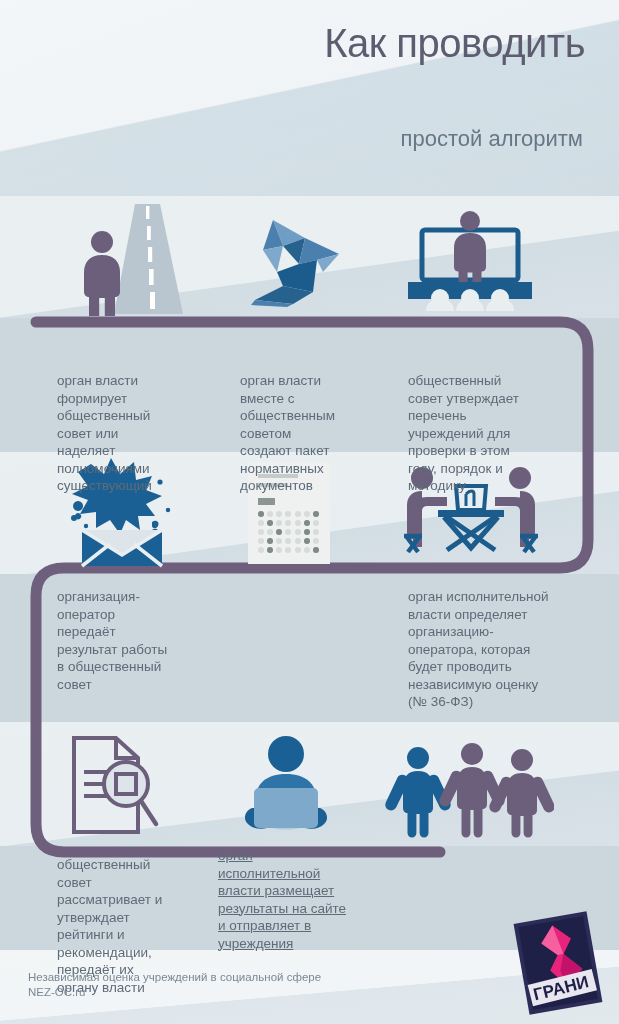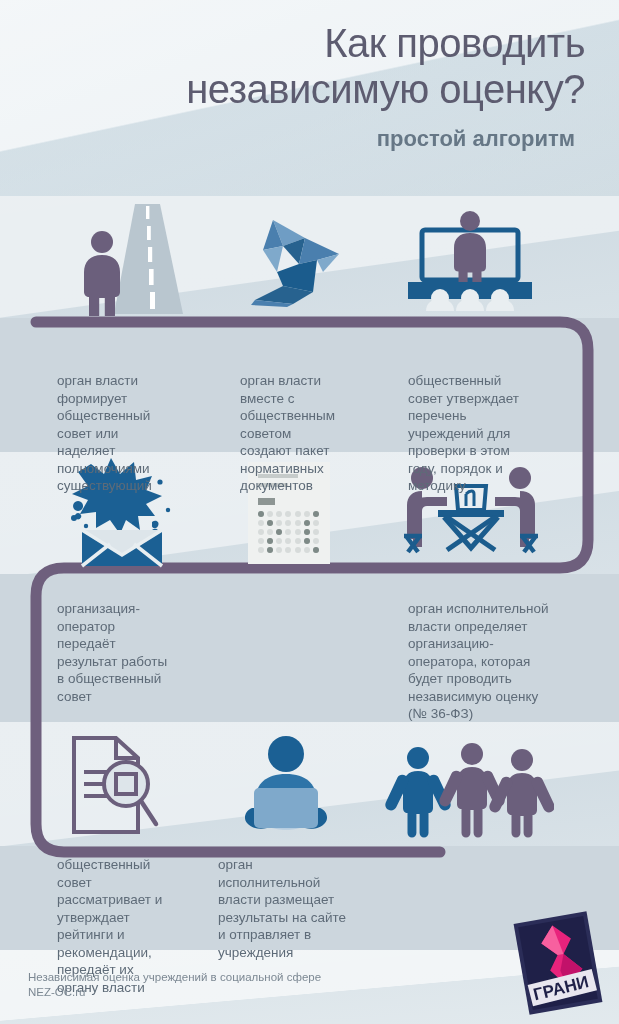--- a/index.html
+++ b/index.html
@@ -40,23 +40,23 @@
 
   
   .header { position:absolute; top:0; left:0; width:619px; height:148px; z-index:5; }
   .title {
     position:absolute; right:34px; top:20px; width:560px;
     text-align:right; color:#5d5c70;
     font-size:40px; line-height:46px; font-weight:400;
     letter-spacing:-0.5px;
   }
   .subtitle {
-    position:absolute; right:44px; top:126px; width:520px;
+    position:absolute; right:36px; top:126px; width:520px;
     text-align:right; color:#667786;
-    font-size:22px; line-height:26px; font-weight:700;
+    font-size:22px; line-height:26px; font-weight:400;
   }
 
   
   .snake { position:absolute; inset:0; z-index:3; pointer-events:none; }
 
   
   .iconrow { position:absolute; left:0; width:619px; z-index:4; }
   .icon-cell { position:absolute; }
 
   
@@ -101,21 +101,20 @@
 
   <div class="sheen sheen-1"></div>
   <div class="sheen sheen-2"></div>
   <div class="sheen sheen-3"></div>
   <div class="sheen sheen-4"></div>
   <div class="sheen sheen-5"></div>
 
   <div class="header">
     <div class="title">
       <div>Как проводить</div>
-      <div>независимую оценку?</div>
     </div>
     <div class="subtitle">простой алгоритм</div>
   </div>
 
   <svg class="snake" width="619" height="1024" viewBox="0 0 619 1024">
 
     <path d="M 36 322 L 560 322 Q 588 322 588 350 L 588 540 Q 588 568 560 568 L 64 568 Q 36 568 36 596 L 36 824 Q 36 852 64 852 L 440 852" fill="none" stroke="#6e5f7d" stroke-width="11" stroke-linecap="round" stroke-linejoin="round"></path>
   </svg>
 
   <div class="iconrow" style="top:196px;height:122px;">
@@ -304,21 +303,21 @@
         <path d="M66 36 l0 12 M74 36 l0 12 M66 36 c4-4 8-4 8 0" fill="none" stroke="#1b5c8d" stroke-width="3"></path>
 
         <g stroke="#1b5c8d" stroke-width="4.5" fill="none">
           <path d="M4 78 L22 78 M6 78 L18 94 M20 78 L8 94"></path>
           <path d="M120 78 L138 78 M122 78 L134 94 M136 78 L124 94"></path>
         </g>
       </svg>
     </div>
   </div>
 
-  <div class="txtrow" style="top:586px;height:104px;">
+  <div class="txtrow" style="top:574px;height:104px;">
     <div class="tcell c1" style="top:14px;">организация-
 оператор
 передаёт
 результат работы
 в общественный
 совет</div>
     <div class="tcell c3" style="top:14px;width:192px;">орган исполнительной
 власти определяет
 организацию-
 оператора, которая
@@ -379,21 +378,21 @@
 
   <div class="txtrow" style="top:846px;height:104px;">
     <div class="tcell c1" style="top:10px;">общественный
 совет
 рассматривает и
 утверждает
 рейтинги и
 рекомендации,
 передаёт их
 органу власти</div>
-    <div class="tcell c2" style="left:218px;top:10px;width:175px;">орган
+    <div class="tcell c2" style="left:218px;top:1px;width:175px;text-decoration:underline;">орган
 исполнительной
 власти размещает
 результаты на сайте
 и отправляет в
 учреждения</div>
   </div>
 
   <div class="footer">
     <div class="foot-text">Независимая оценка учреждений в социальной сфере
 NEZ-OC.ru</div>

